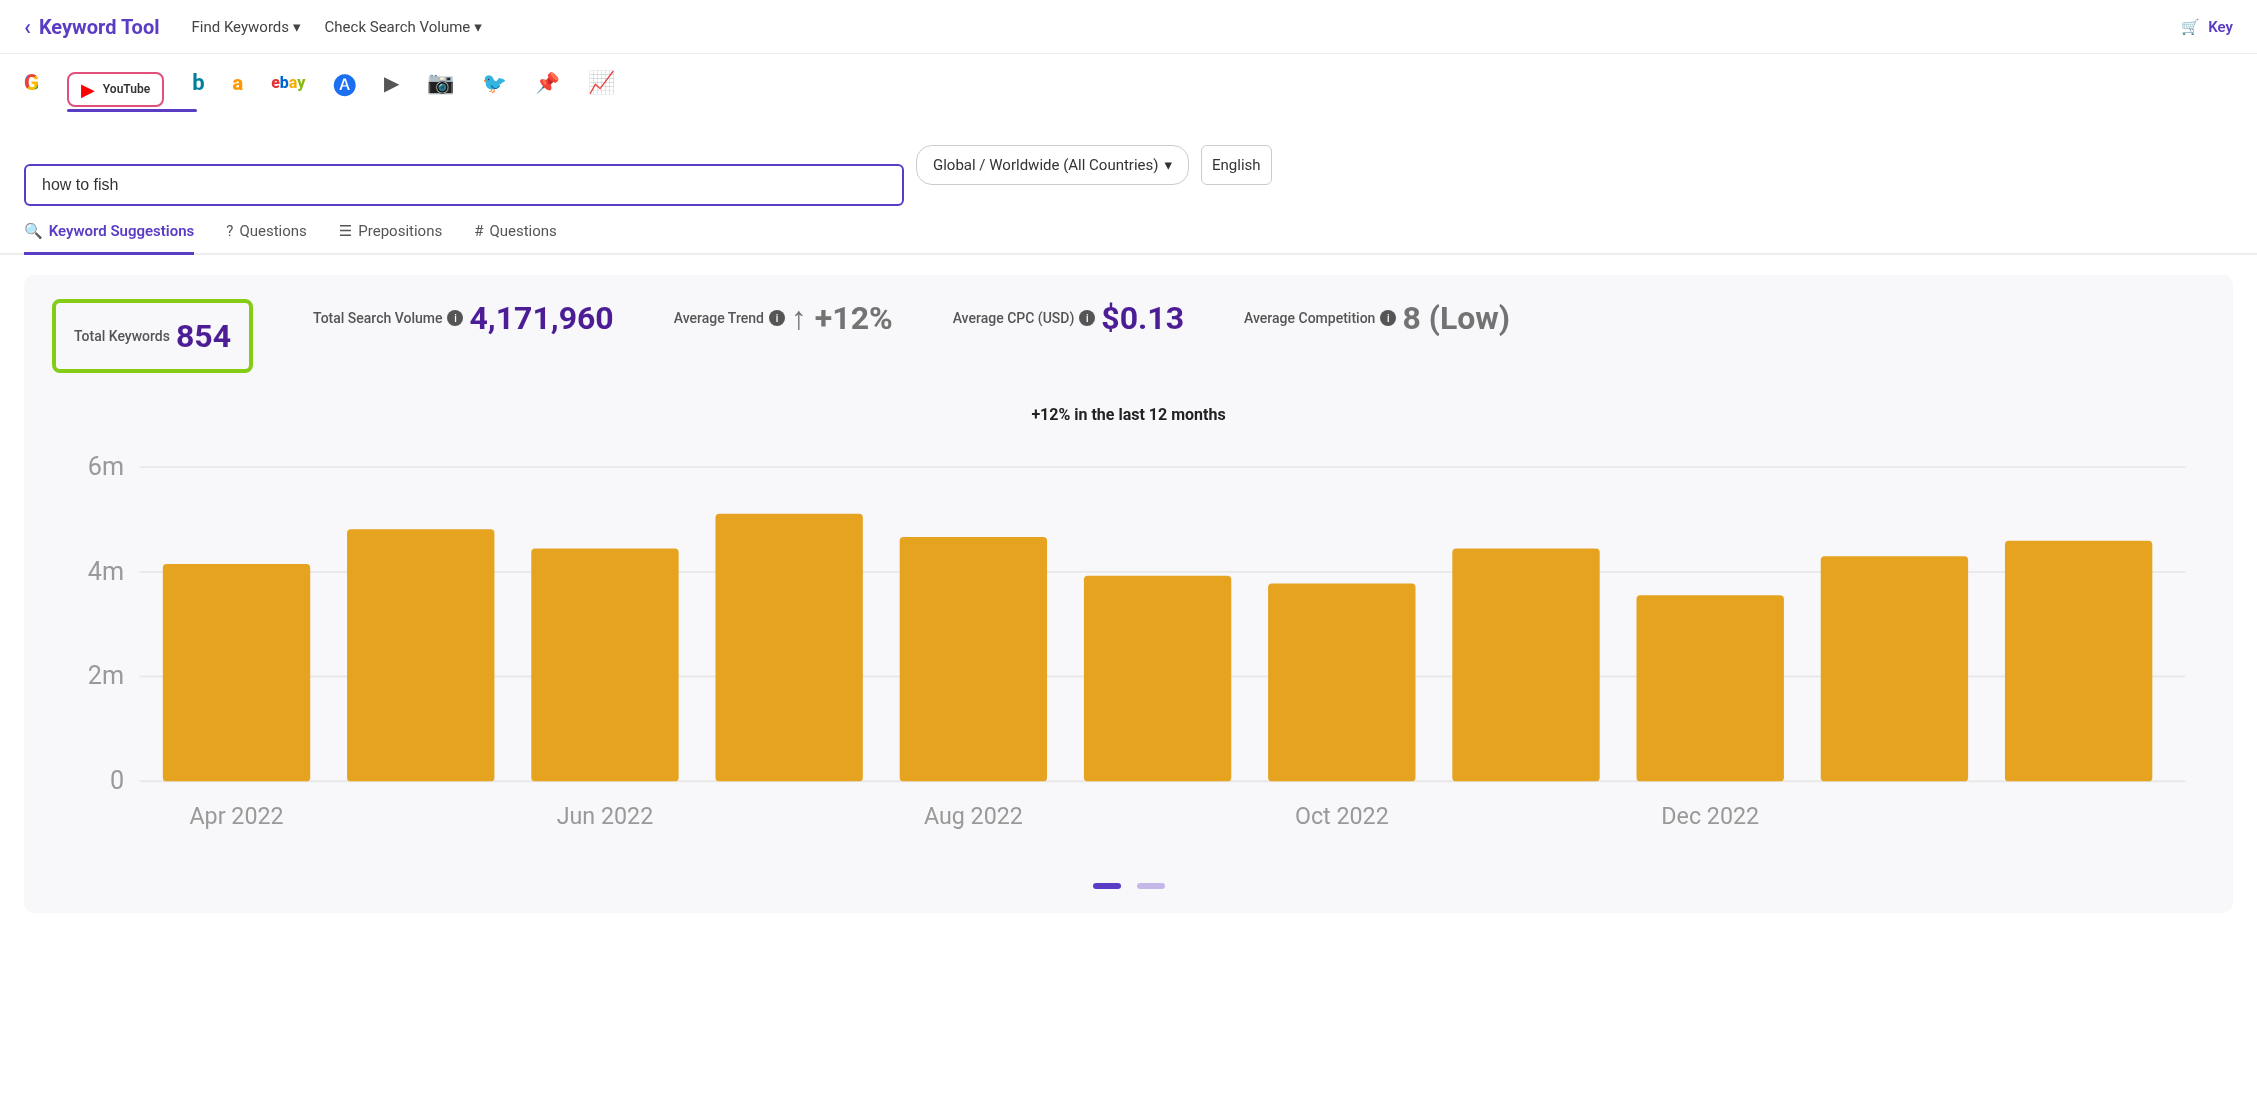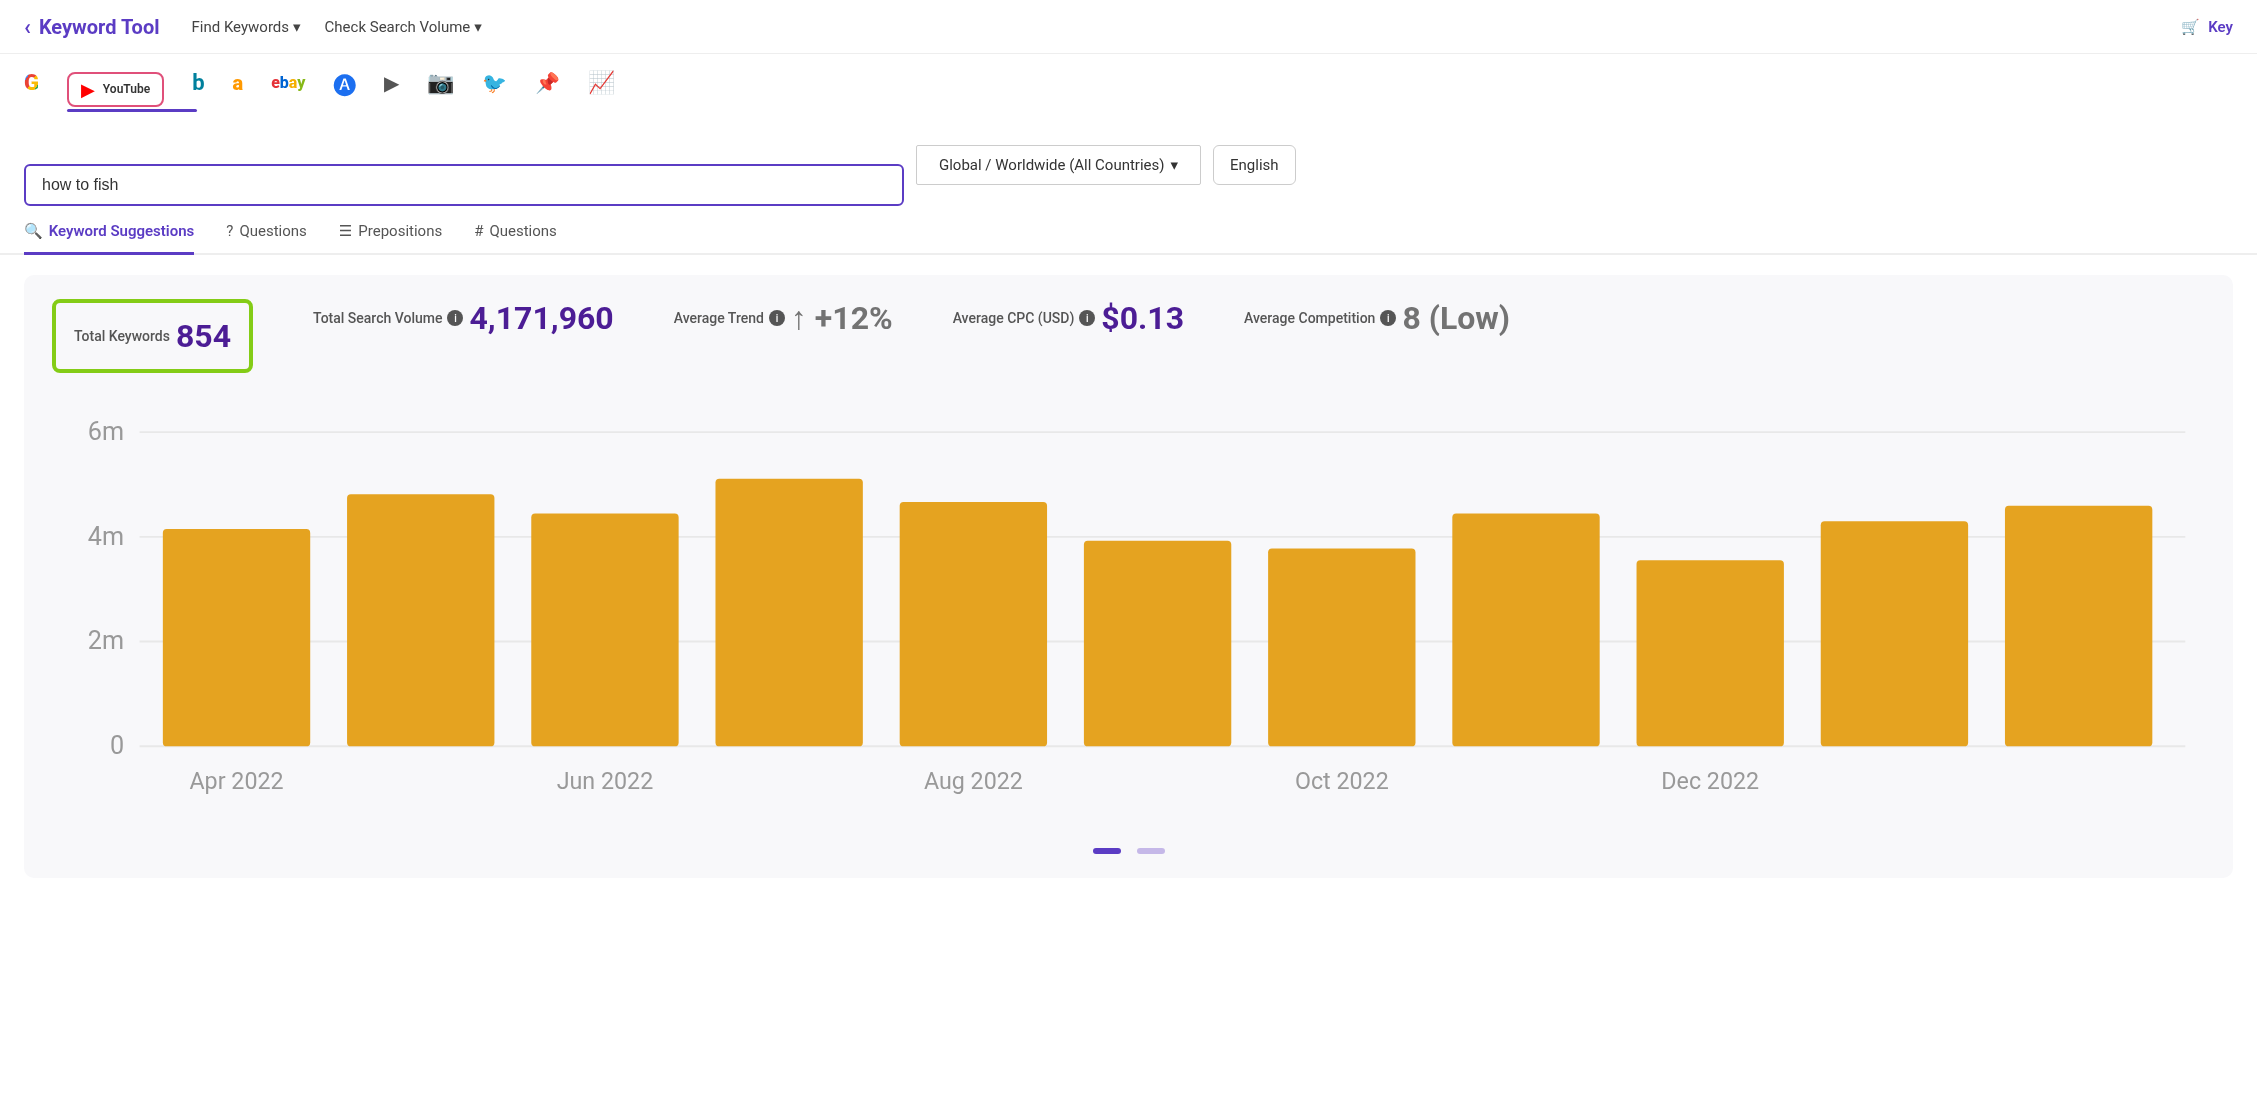--- a/index.html
+++ b/index.html
@@ -75,29 +75,29 @@
       padding: 16px 24px 0;
       gap: 12px;
     }
     .country-select {
       display: flex;
       align-items: center;
       gap: 6px;
       font-size: 15px;
       color: #333;
       border: 1px solid #ccc;
-      border-radius: 2px;
-      padding: 10px 22px;
+      border-radius: 16px;
+      padding: 10px 16px;
       cursor: pointer;
       white-space: nowrap;
     }
     .language-display {
       font-size: 15px;
       color: #333;
-      padding: 10px 16px;
+      padding: 10px 10px;
       border: 1px solid #ccc;
       border-radius: 6px;
       white-space: nowrap;
     }
 
     
     .tabs-bar {
       display: flex;
       gap: 32px;
       padding: 16px 24px 0;
@@ -349,20 +349,21 @@
     <div class="stat-box">
       <div class="stat-label">
         <span>Average Competition</span>
         <span class="info-icon">i</span>
       </div>
       <div class="stat-value green">8 (Low)</div>
     </div>
   </div>
 
   <div class="chart-area">
+    <div class="chart-title">+12% in the last 12 months</div>
     <div class="chart-wrapper">
       <svg viewBox="0 0 1100 220" class="chart-svg">
 
         <text x="32" y="18" font-size="13" fill="#999" text-anchor="end">6m</text>
         <text x="32" y="72" font-size="13" fill="#999" text-anchor="end">4m</text>
         <text x="32" y="126" font-size="13" fill="#999" text-anchor="end">2m</text>
         <text x="32" y="180" font-size="13" fill="#999" text-anchor="end">0</text>
 
         <line x1="40" y1="14" x2="1095" y2="14" stroke="#e8e8e8" stroke-width="1"></line>
         <line x1="40" y1="68" x2="1095" y2="68" stroke="#e8e8e8" stroke-width="1"></line>

